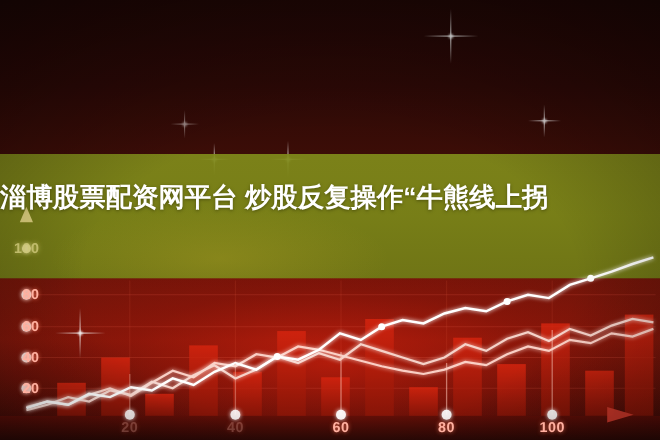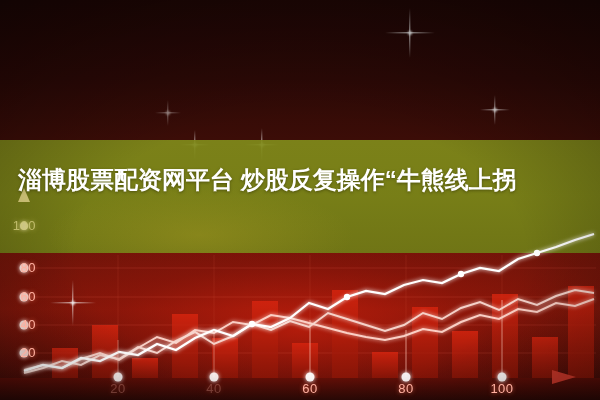--- a/index.html
+++ b/index.html
@@ -38,32 +38,32 @@
     background:linear-gradient(90deg,rgba(255,255,255,0) 0%,#fff 50%,rgba(255,255,255,0) 100%);}
   .spark b{height:100%;width:1.4px;transform:translate(-50%,-50%);
     background:linear-gradient(180deg,rgba(255,255,255,0) 0%,#fff 50%,rgba(255,255,255,0) 100%);}
   .spark u{position:absolute;left:50%;top:50%;width:4px;height:4px;border-radius:50%;
     background:#fff;transform:translate(-50%,-50%);filter:blur(1.2px);}
 
   
   svg.chart{position:absolute;left:0;top:0;width:600px;height:400px;}
 
   
-  .axlabel{position:absolute;color:#ffb0a0;font-size:13px;font-weight:400;
+  .axlabel{position:absolute;color:#ffb0a0;font-size:13px;font-weight:700;
     text-shadow:0 0 4px rgba(255,120,90,.8);letter-spacing:.5px;}
   .ylab{text-align:right;width:34px;}
   .ylab-100{color:#cfc97a;text-shadow:0 0 5px rgba(230,220,130,.7);opacity:.85;}
   .xlab{text-align:center;width:40px;}
   .xlab-dim{opacity:.30;}
 
   
   .headline{position:absolute;left:0;top:158px;width:600px;
     color:#ffffff;font-weight:700;font-size:24px;line-height:43px;
     text-shadow:0 1px 3px rgba(40,40,0,.55);}
-  .hl-l1{padding-left:18px;}
+  .hl-l1{}
   .hl-l2{text-align:center;padding-right:6px;}
 </style>
 </head>
 <body>
 
 <div id="stage">
 
   <div class="bg-base"></div>
   <div class="topdark"></div>
   <div class="plot-tint"></div>

